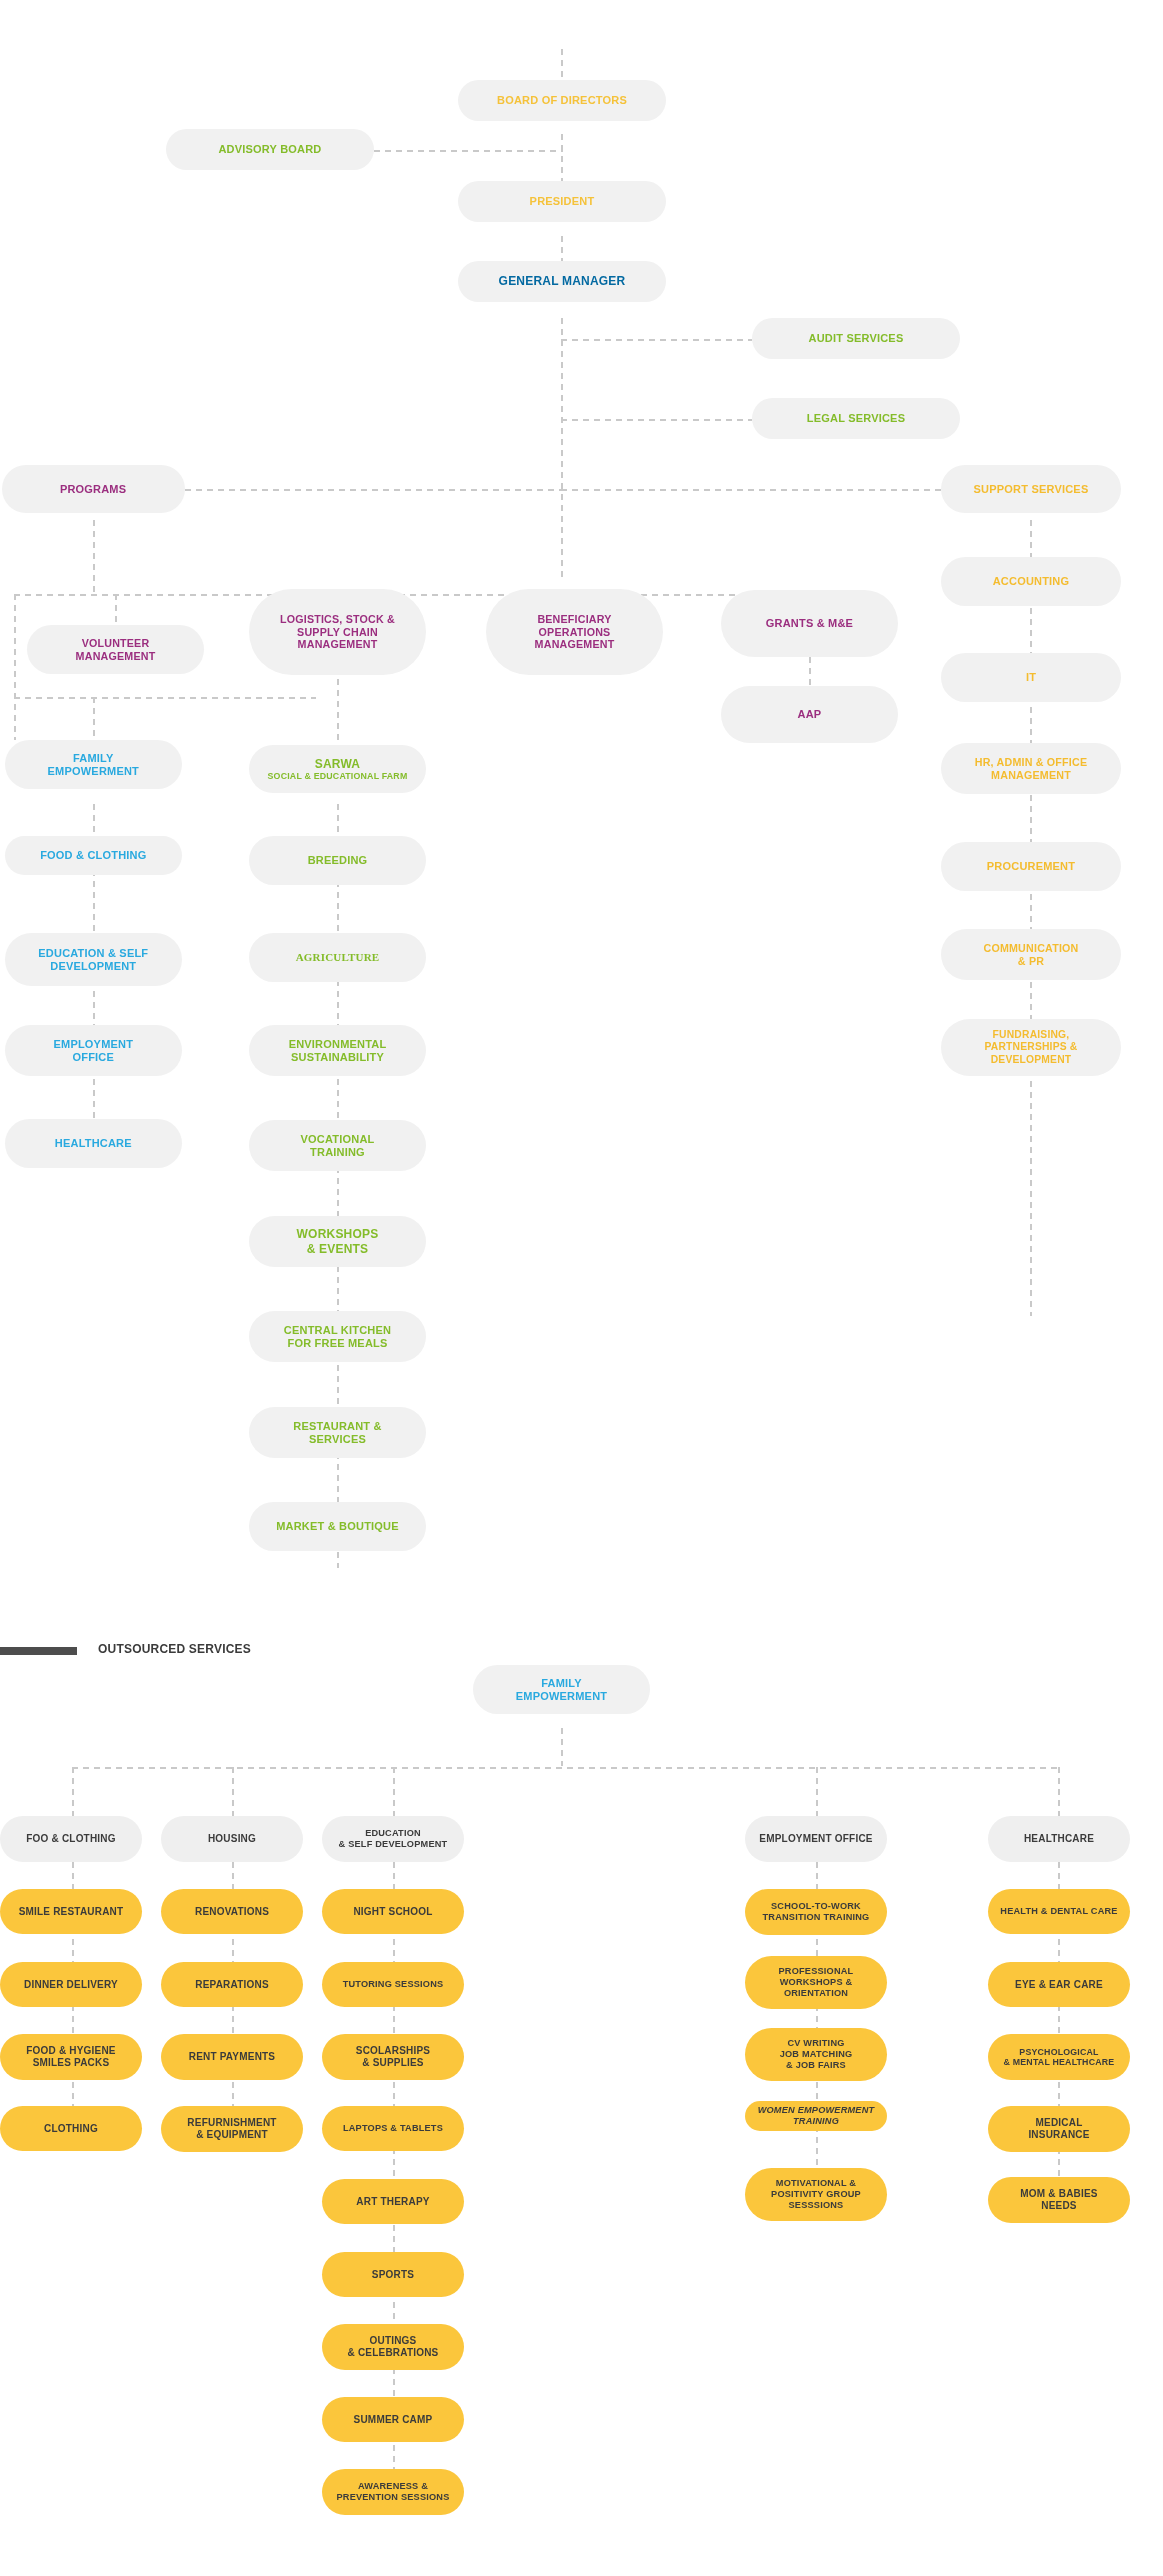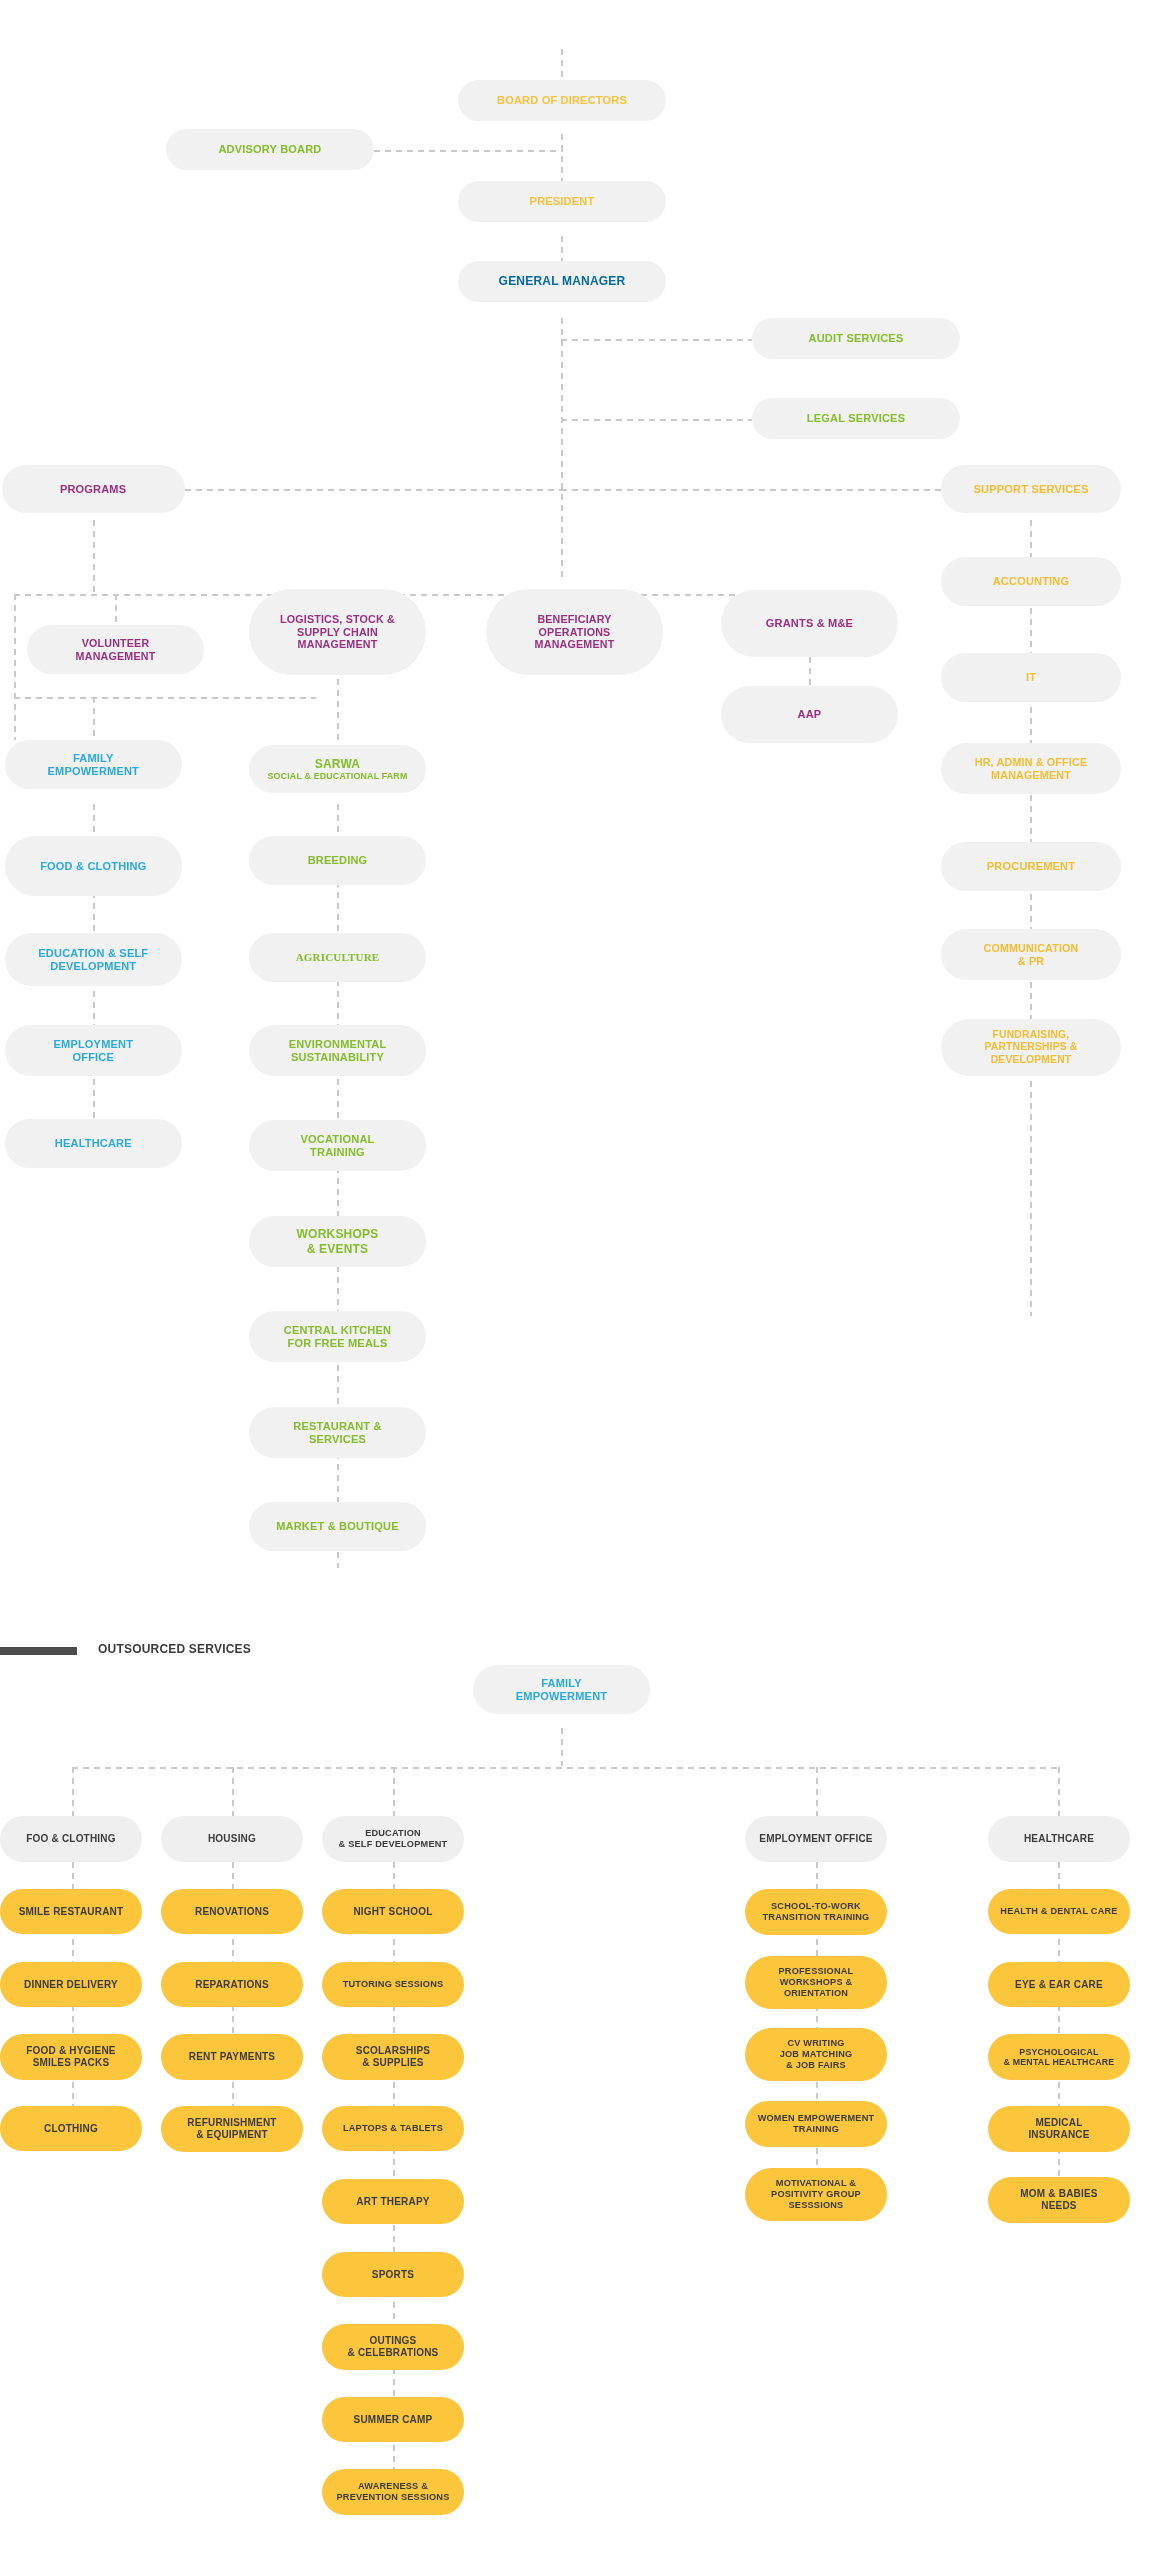--- a/index.html
+++ b/index.html
@@ -192,21 +192,21 @@
 
   <div class="node c-purple" style="left:721px; top:686px; width:177px; height:57px; font-size:11px;">
     <span>AAP</span>
   </div>
 
   <div class="node c-blue" style="left:4.8px; top:740px; width:177px; height:49px; font-size:11px;">
     <span>FAMILY</span>
     <span>EMPOWERMENT</span>
   </div>
 
-  <div class="node c-blue" style="left:4.8px; top:836px; width:177px; height:60px; font-size:11px;">
+  <div class="node c-blue" style="left:4.8px; top:836px; width:177px; height:39px; font-size:11px;">
     <span>FOOD &amp; CLOTHING</span>
   </div>
 
   <div class="node c-blue" style="left:4.8px; top:933px; width:177px; height:53px; font-size:11px;">
     <span>EDUCATION &amp; SELF</span>
     <span>DEVELOPMENT</span>
   </div>
 
   <div class="node c-blue" style="left:4.8px; top:1025px; width:177px; height:51px; font-size:11px;">
     <span>EMPLOYMENT</span>
@@ -376,21 +376,21 @@
   <div class="node yellowpill" style="left:745px; top:1956px; width:142px; height:53px; font-size:9.2px;">
     <span>PROFESSIONAL</span>
     <span>WORKSHOPS &amp;</span>
     <span>ORIENTATION</span>
   </div>
   <div class="node yellowpill" style="left:745px; top:2028px; width:142px; height:53px; font-size:9.2px;">
     <span>CV WRITING</span>
     <span>JOB MATCHING</span>
     <span>&amp; JOB FAIRS</span>
   </div>
-  <div class="node yellowpill" style="left:745px; top:2101px; width:142px; height:46px; font-size:9.2px;">
+  <div class="node yellowpill" style="left:745px; top:2101px; width:142px; height:30px; font-size:9.2px;font-style:italic;">
     <span>WOMEN EMPOWERMENT</span>
     <span>TRAINING</span>
   </div>
   <div class="node yellowpill" style="left:745px; top:2168px; width:142px; height:53px; font-size:9.2px;">
     <span>MOTIVATIONAL &amp;</span>
     <span>POSITIVITY GROUP</span>
     <span>SESSSIONS</span>
   </div>
 
   <div class="node greypill" style="left:988px; top:1816px; width:142px; height:46px;">

